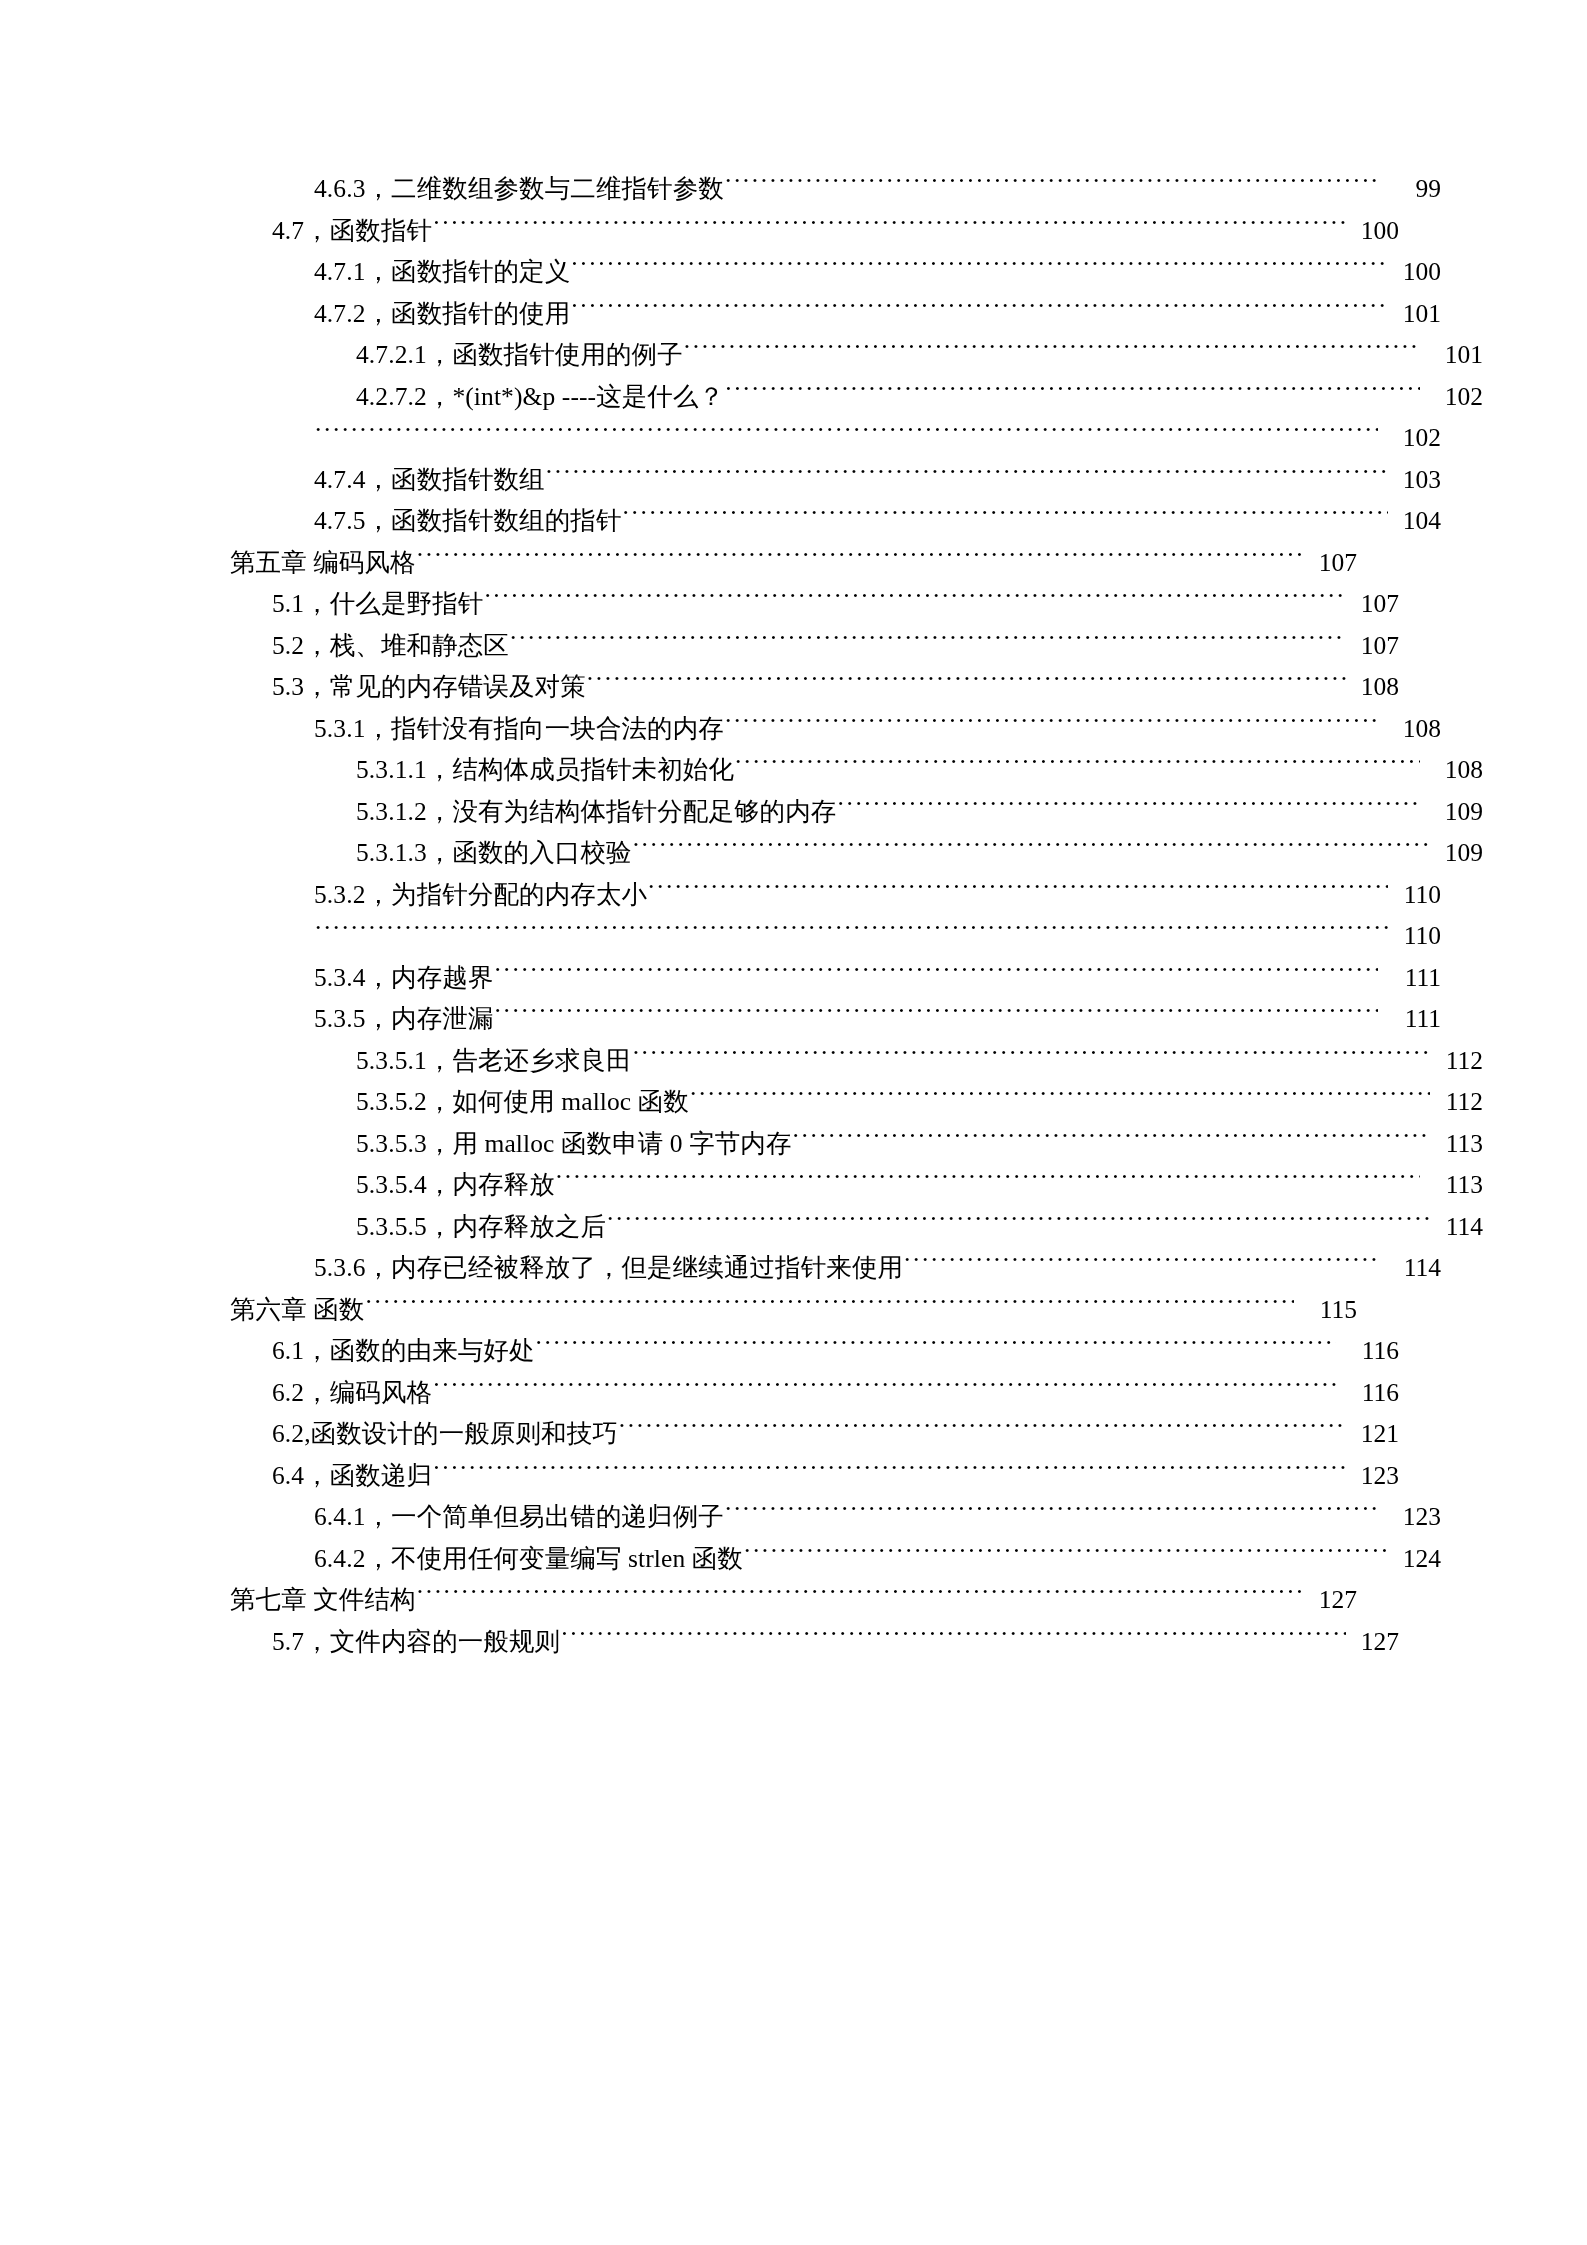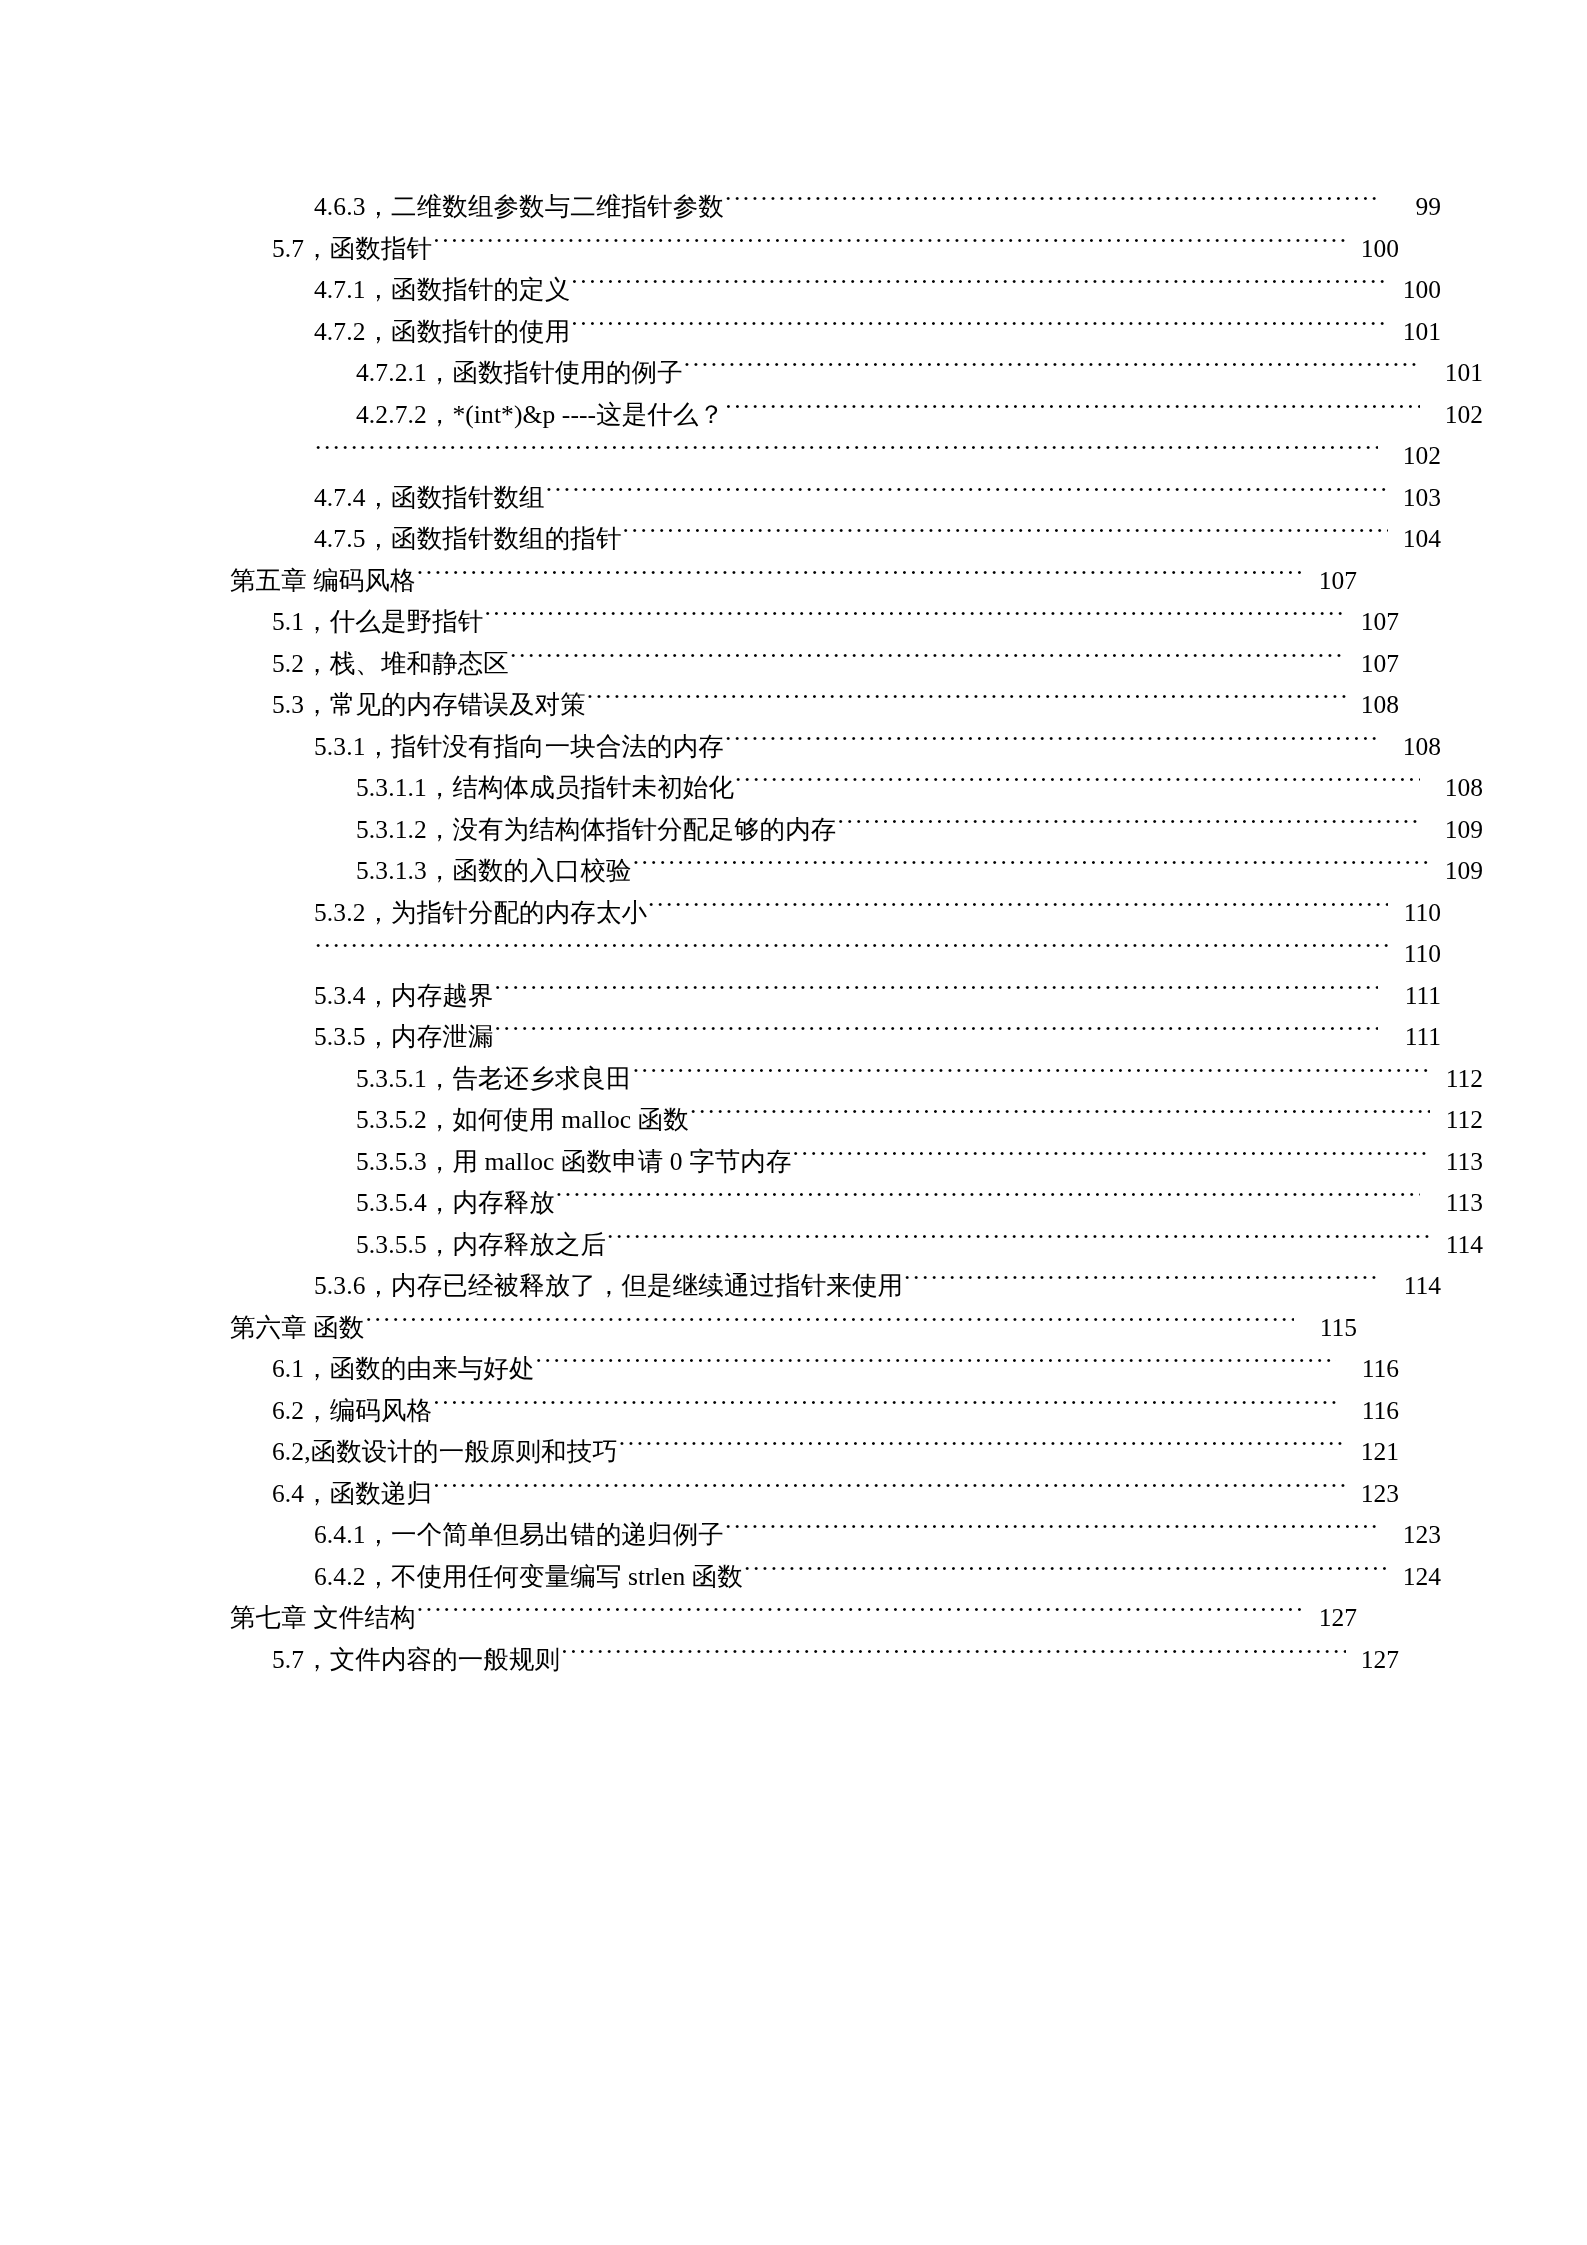--- a/index.html
+++ b/index.html
@@ -14,21 +14,20 @@
     color: #000000;
     -webkit-font-smoothing: antialiased;
   }
   .page {
     position: relative;
     width: 1587px;
     height: 2006px;
     background: #ffffff;
     box-sizing: border-box;
     padding: 168px 230px 0 230px;
-    margin-top: 18px;
   }
   .toc {
     display: block;
   }
   .toc-entry {
     display: flex;
     align-items: baseline;
     width: 100%;
     font-size: 25.5px;
     line-height: 41.5px;
@@ -75,21 +74,21 @@
 <body>
 
 <div class="page">
   <div class="toc" id="toc-root">
       <div class="toc-entry lvl-3 gap">
         <span class="title">4.6.3，二维数组参数与二维指针参数</span>
         <span class="leader"></span>
         <span class="pageno">99</span>
       </div>
       <div class="toc-entry lvl-2">
-        <span class="title">5.7，函数指针</span>
+        <span class="title">4.7，函数指针</span>
         <span class="leader"></span>
         <span class="pageno">100</span>
       </div>
       <div class="toc-entry lvl-3">
         <span class="title">4.7.1，函数指针的定义</span>
         <span class="leader"></span>
         <span class="pageno">100</span>
       </div>
       <div class="toc-entry lvl-3">
         <span class="title">4.7.2，函数指针的使用</span>

